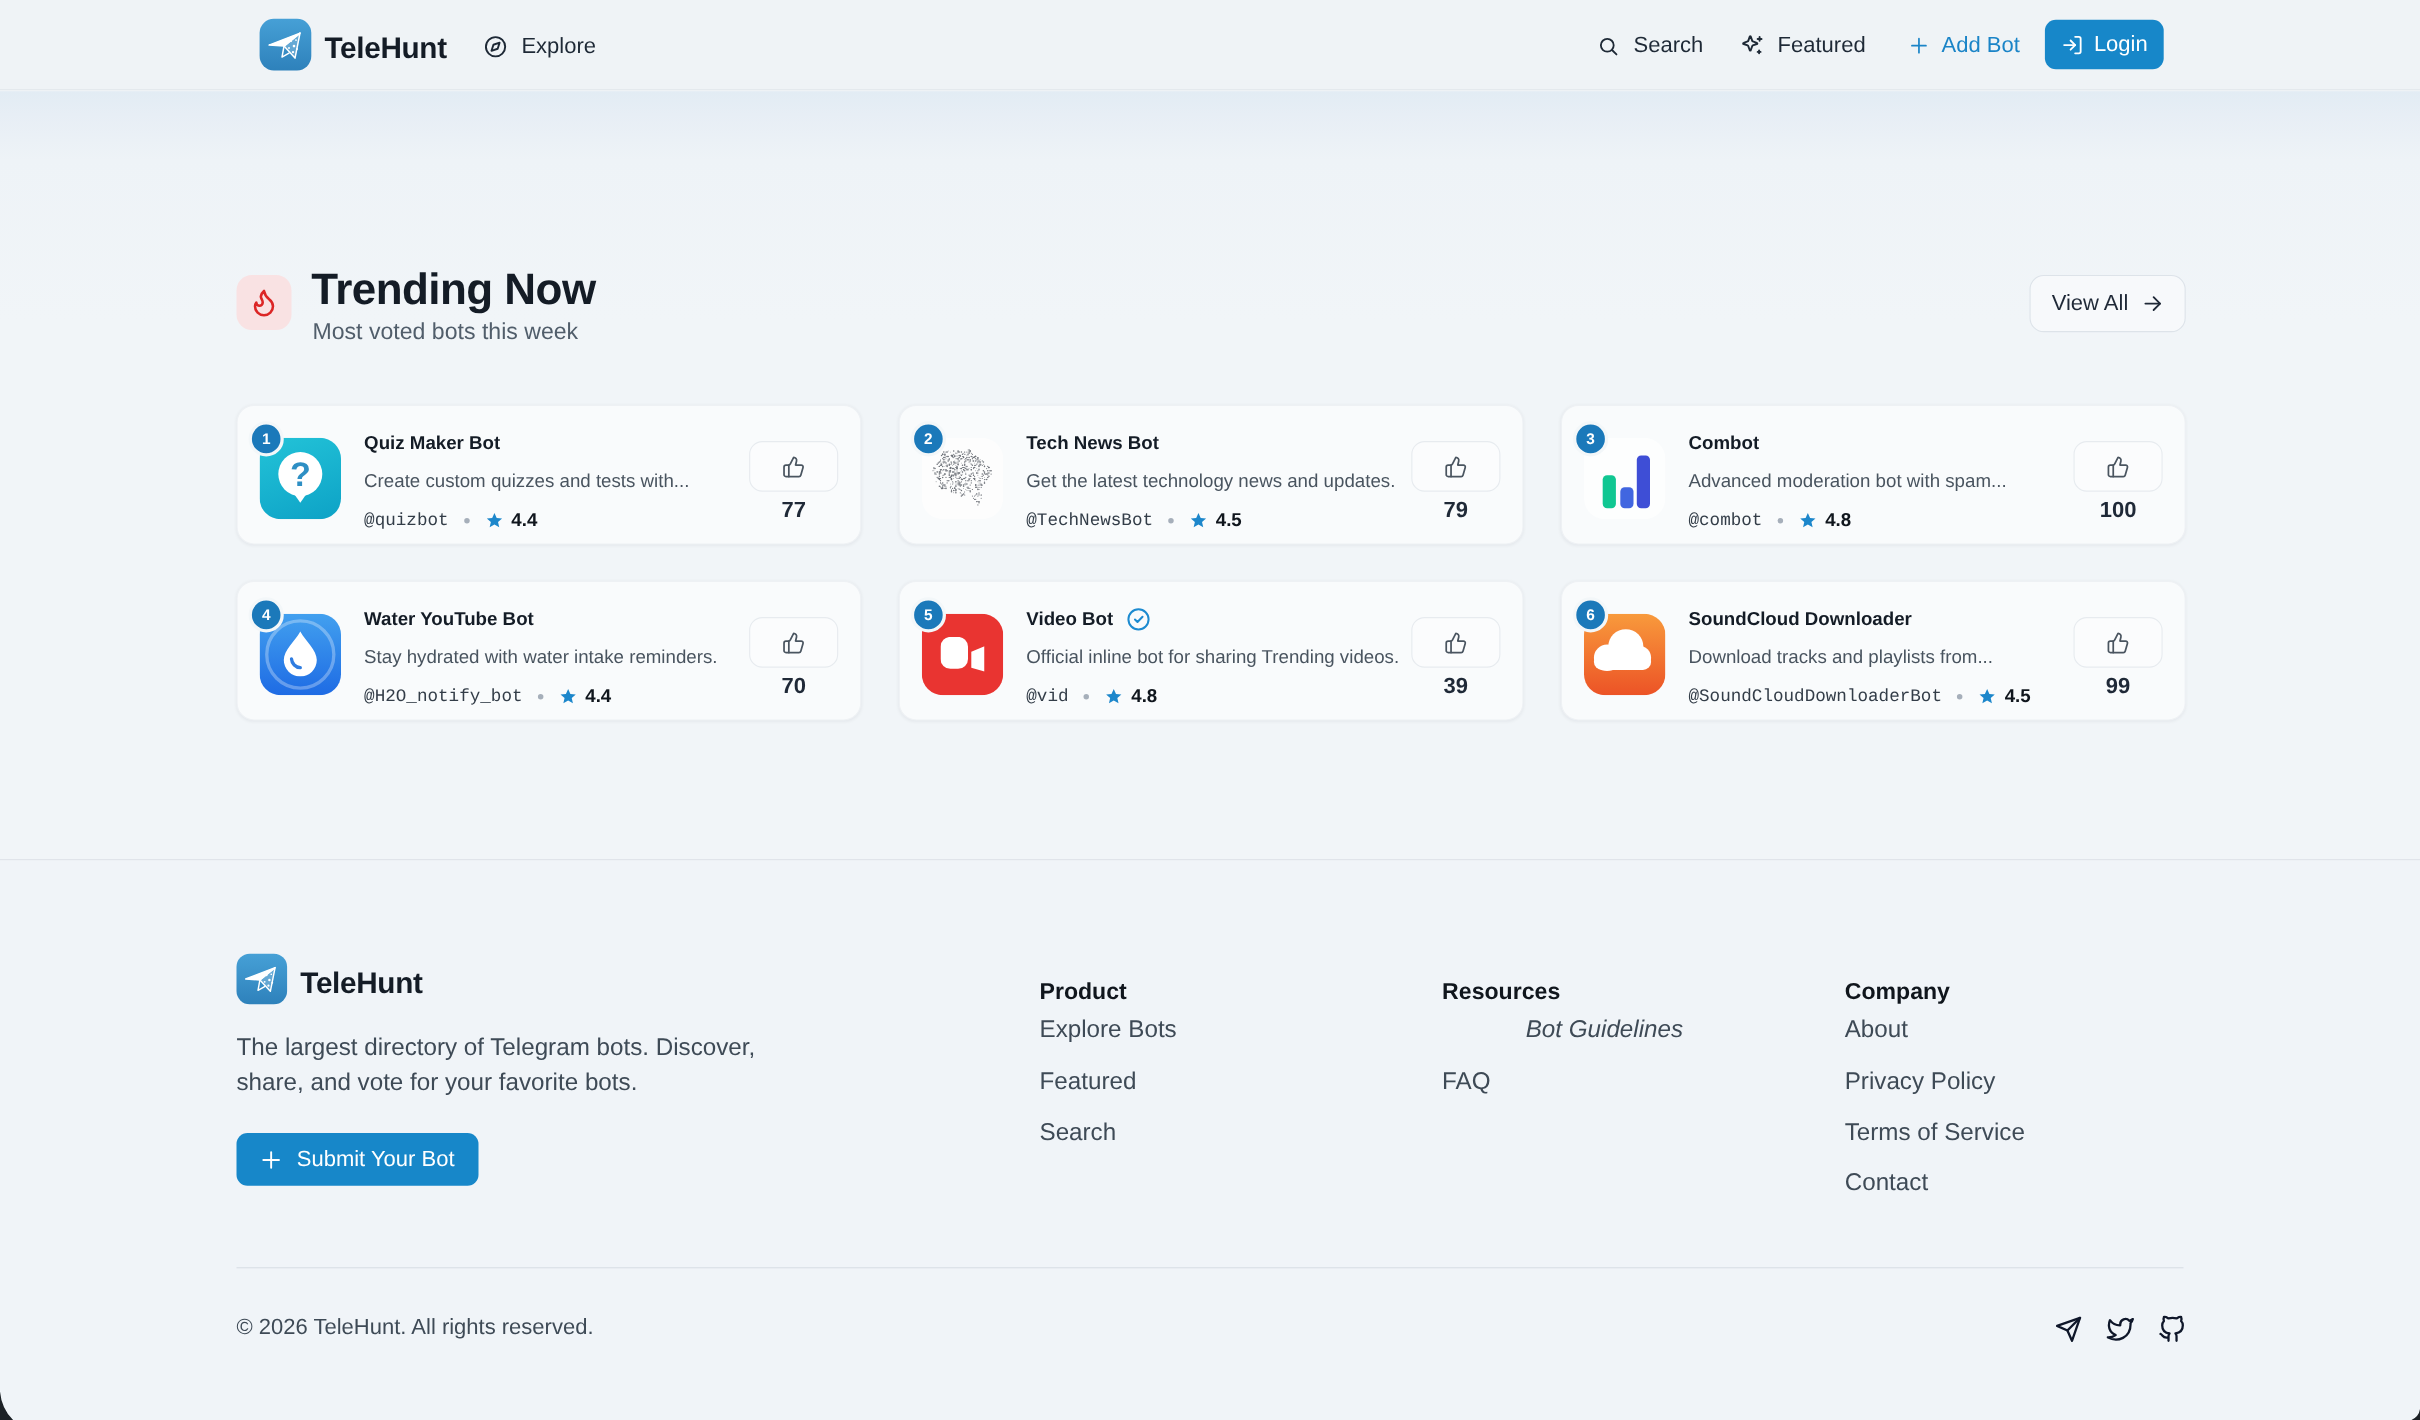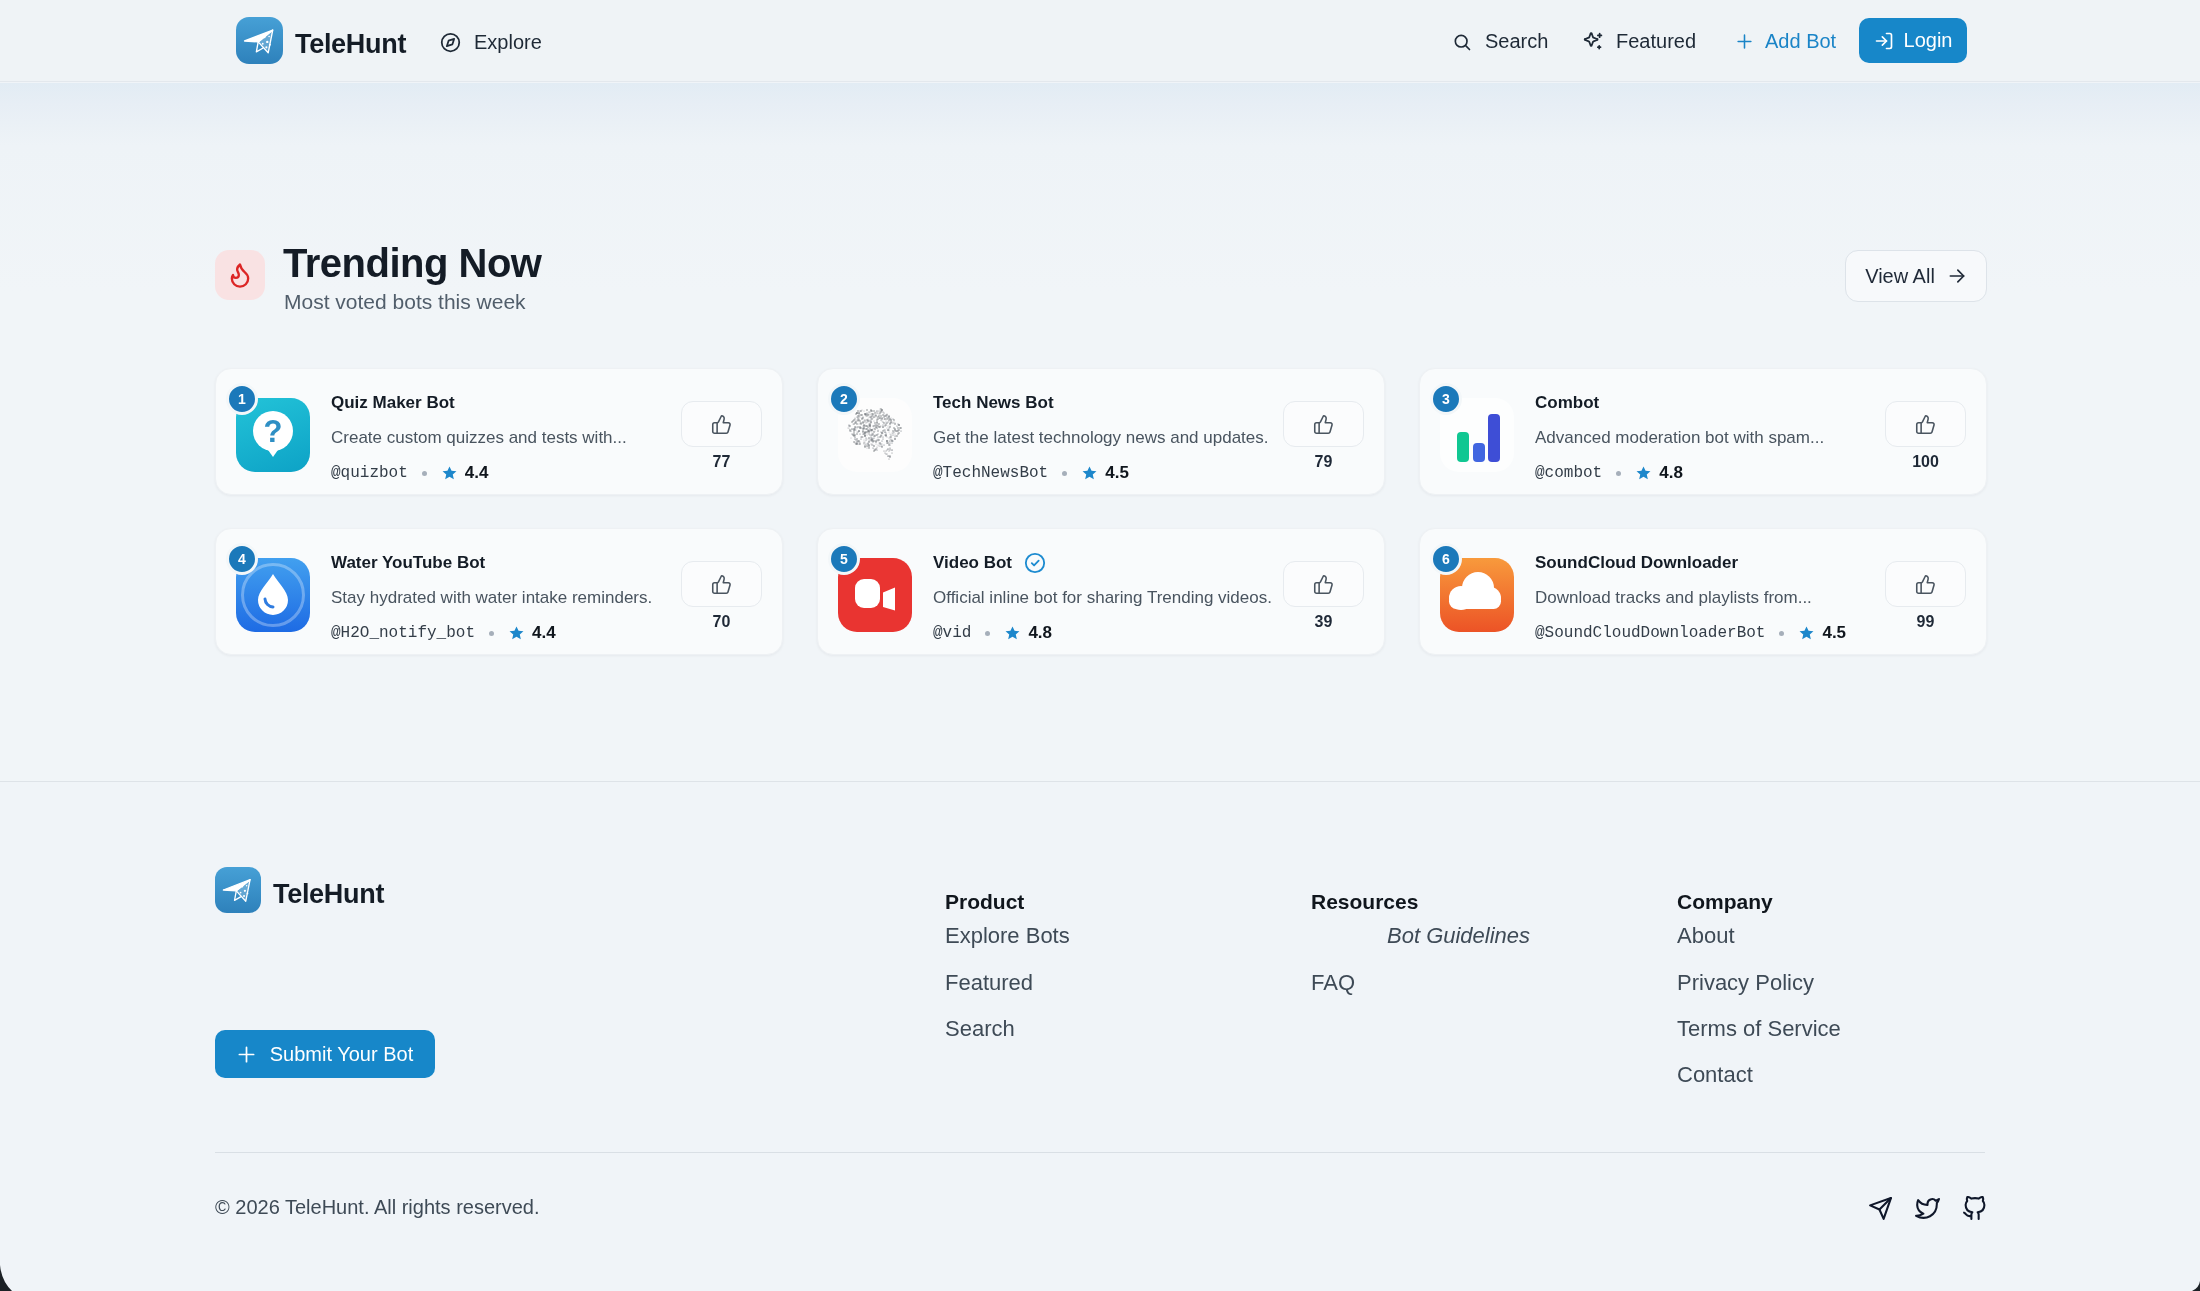--- a/index.html
+++ b/index.html
@@ -23,21 +23,21 @@
 
 .card{position:absolute;width:568px;height:127px;background:#f9fbfc;border:1px solid #eef1f4;border-radius:16px;box-shadow:0 1px 3px rgba(15,23,42,.05);}
 .cicon{position:absolute;left:20px;top:29px;width:74px;height:74px;border-radius:19px;overflow:hidden;}
 .badge{position:absolute;left:13px;top:17px;width:26px;height:26px;border-radius:50%;background:#1b79ba;border:3px solid #f3f7f9;color:#fff;font-size:14px;font-weight:700;display:flex;align-items:center;justify-content:center;z-index:3;box-sizing:content-box;margin-left:-3px;margin-top:-3px;}
 .cdesc{position:absolute;left:115px;font-size:17px;color:#49545f;}
 .cmeta{position:absolute;left:115px;display:flex;align-items:center;color:#333d48;}
 .hand{font-family:"Liberation Mono",monospace;font-size:16px;color:#333d48;}
 .mdot{width:5px;height:5px;border-radius:50%;background:#a6afba;margin:0 14px;}
 .rate{display:flex;align-items:center;gap:7px;font-size:17px;font-weight:700;color:#10161d;}
 .votebtn{position:absolute;left:465px;top:32px;width:81px;height:46px;border-radius:12px;border:1px solid #e7ebef;background:rgba(255,255,255,.35);display:flex;align-items:center;justify-content:center;}
-.vcount{position:absolute;left:465px;top:84px;width:81px;text-align:center;font-size:16px;font-weight:600;color:#1f2937;}
+.vcount{position:absolute;left:465px;top:84px;width:81px;text-align:center;font-size:20px;font-weight:600;color:#1f2937;}
 
 .ftr{position:absolute;left:0;top:781px;width:2200px;height:510px;background:#f0f4f8;border-top:1px solid #dee3e8;}
 .flogo{position:absolute;left:215px;top:85px;width:46px;height:46px;border-radius:12px;background:linear-gradient(180deg,#46a0d6 0%,#2e81bb 100%);display:flex;align-items:center;justify-content:center;}
 .fbrand{position:absolute;left:273px;top:97px;font-size:27px;font-weight:700;color:#141c26;letter-spacing:-.3px;}
 .fdesc{position:absolute;left:215px;top:154px;font-size:22px;color:#3e4a56;line-height:31.5px;width:560px;}
 .submitbtn{position:absolute;left:215px;top:248px;width:220px;height:48px;border-radius:10px;background:#1787c9;color:#fff;font-size:20px;font-weight:500;display:flex;align-items:center;justify-content:center;gap:14px;}
 .fh{position:absolute;top:108px;font-size:21px;font-weight:700;color:#10161d;}
 .fl{position:absolute;font-size:22px;color:#3e4a56;}
 .fdiv{position:absolute;left:215px;top:370px;width:1770px;height:1px;background:#d9dfe5;}
 .fcopy{position:absolute;left:215px;top:414px;font-size:20px;color:#3e4a56;}
@@ -887,20 +887,21 @@
           <circle cx="27" cy="18" r="1.1"></circle>
           <circle cx="30" cy="23" r="1.3"></circle>
           <circle cx="25" cy="25" r="1"></circle>
           <circle cx="29" cy="29" r="1.2"></circle>
           <circle cx="33" cy="26" r="1"></circle>
           <circle cx="32" cy="17" r="0.9"></circle>
         </g>
       </svg>
   </div>
   <div class="fbrand">TeleHunt</div>
+  <div class="fdesc">The largest directory of Telegram bots. Discover,<br>share, and vote for your favorite bots.</div>
   <div class="submitbtn">
     <svg width="19" height="19" viewBox="0 0 24 24" fill="none" stroke="#fff" stroke-width="2.2" stroke-linecap="round">
         <path d="M12 3v18M3 12h18"></path>
       </svg>
     <span>Submit Your Bot</span>
   </div>
   <div class="fh" style="left:945px;">Product</div>
   <div class="fl" style="left:945px;top:141px;">Explore Bots</div>
   <div class="fl" style="left:945px;top:188px;">Featured</div>
   <div class="fl" style="left:945px;top:234px;">Search</div>

